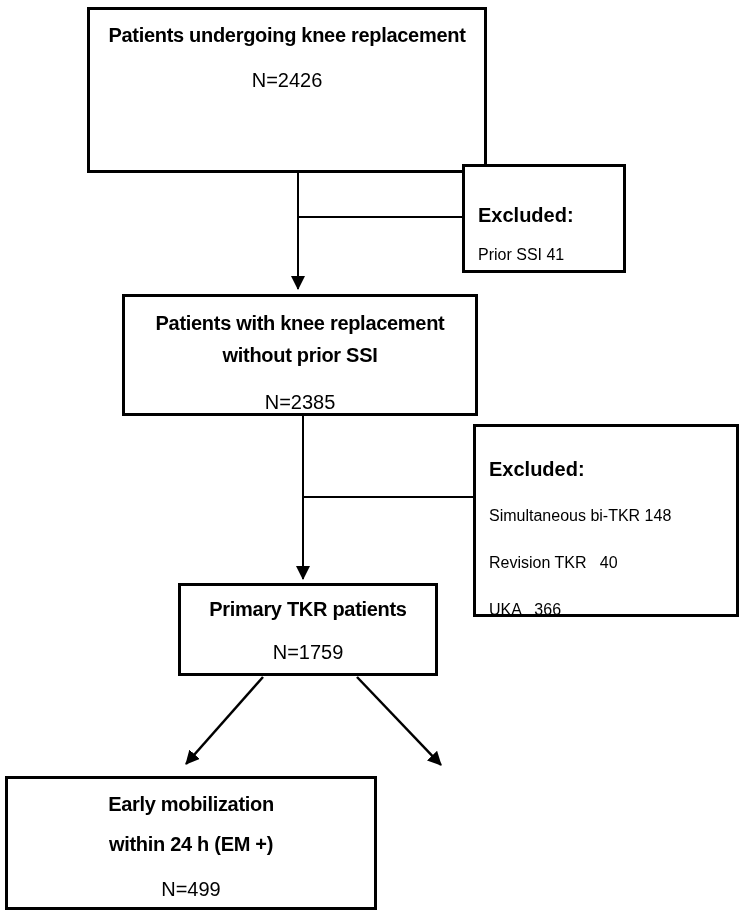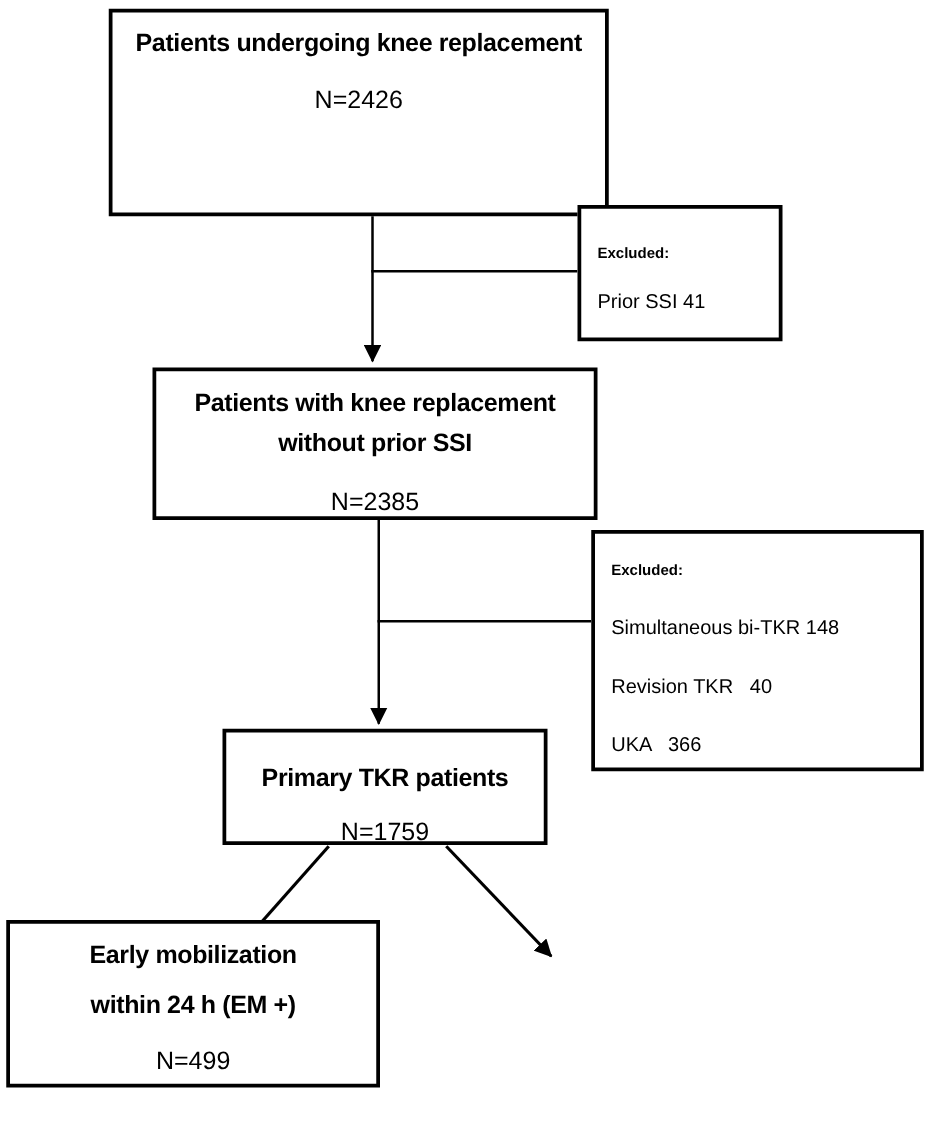--- a/index.html
+++ b/index.html
@@ -44,43 +44,44 @@
     font-weight: 400;
     font-size: 20px;
     line-height: 30px;
     white-space: nowrap;
   }
   
   #box-enrolled        { left: 87px;  top: 7px;   width: 400px; height: 166px; padding-top: 9px; }
   #box-enrolled .n-line { margin-top: 14px; }
   #box-no-prior-ssi    { left: 122px; top: 294px; width: 356px; height: 122px; padding-top: 10px; }
   #box-no-prior-ssi .n-line { margin-top: 16px; }
-  #box-primary-tkr     { left: 178px; top: 583px; width: 260px; height: 93px;  padding-top: 21px; }
+  #box-primary-tkr     { left: 178px; top: 583px; width: 260px; height: 93px;  padding-top: 7px; }
   #box-primary-tkr .n-line { margin-top: 12px; }
-  #box-early-mob       { left: 5px;   top: 736px; width: 299px; height: 134px; padding-top: 5px; }
+  #box-early-mob       { left: 5px;   top: 776px; width: 372px; height: 134px; padding-top: 5px; }
   #box-early-mob .title-line,
   #box-delayed-mob .title-line { line-height: 40px; }
   #box-early-mob .n-line { margin-top: 10px; }
   #box-delayed-mob     { left: 347px; top: 773px; width: 312px; height: 134px; padding-top: 5px; }
   #box-delayed-mob .n-line { margin-top: 10px; }
 
   .excluded-box {
     position: absolute;
     box-sizing: border-box;
     border: 3px solid #000000;
     background: #ffffff;
     text-align: left;
     padding-left: 13px;
     padding-right: 6px;
   }
   .excluded-box .excl-title {
     font-weight: 700;
-    font-size: 12px;
+    font-size: 20px;
     line-height: 30px;
     white-space: pre;
+    margin-top: 13px;
   }
   .excluded-box .excl-item {
     font-weight: 400;
     font-size: 16px;
     line-height: 30px;
     white-space: pre;
   }
   #box-excluded-1 { left: 462px; top: 164px; width: 164px; height: 109px; padding-top: 20px; }
   #box-excluded-1 .excl-item { margin-top: 10px; }
   #box-excluded-2 { left: 473px; top: 424px; width: 266px; height: 193px; padding-top: 14px; }

